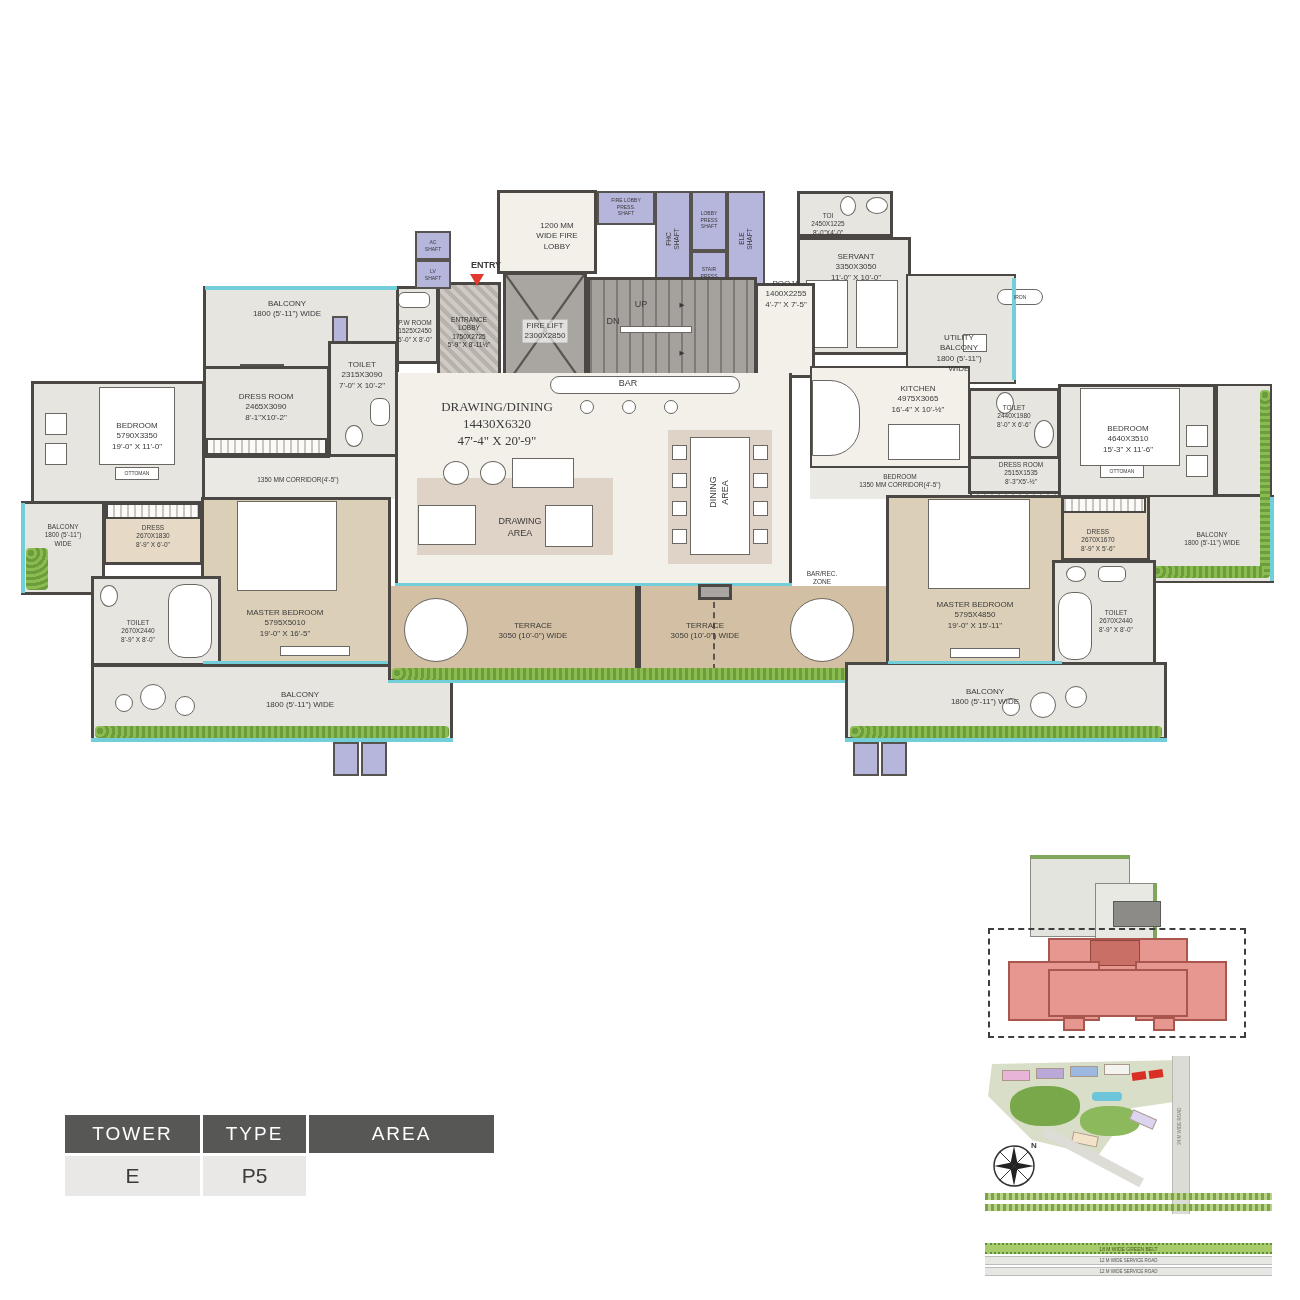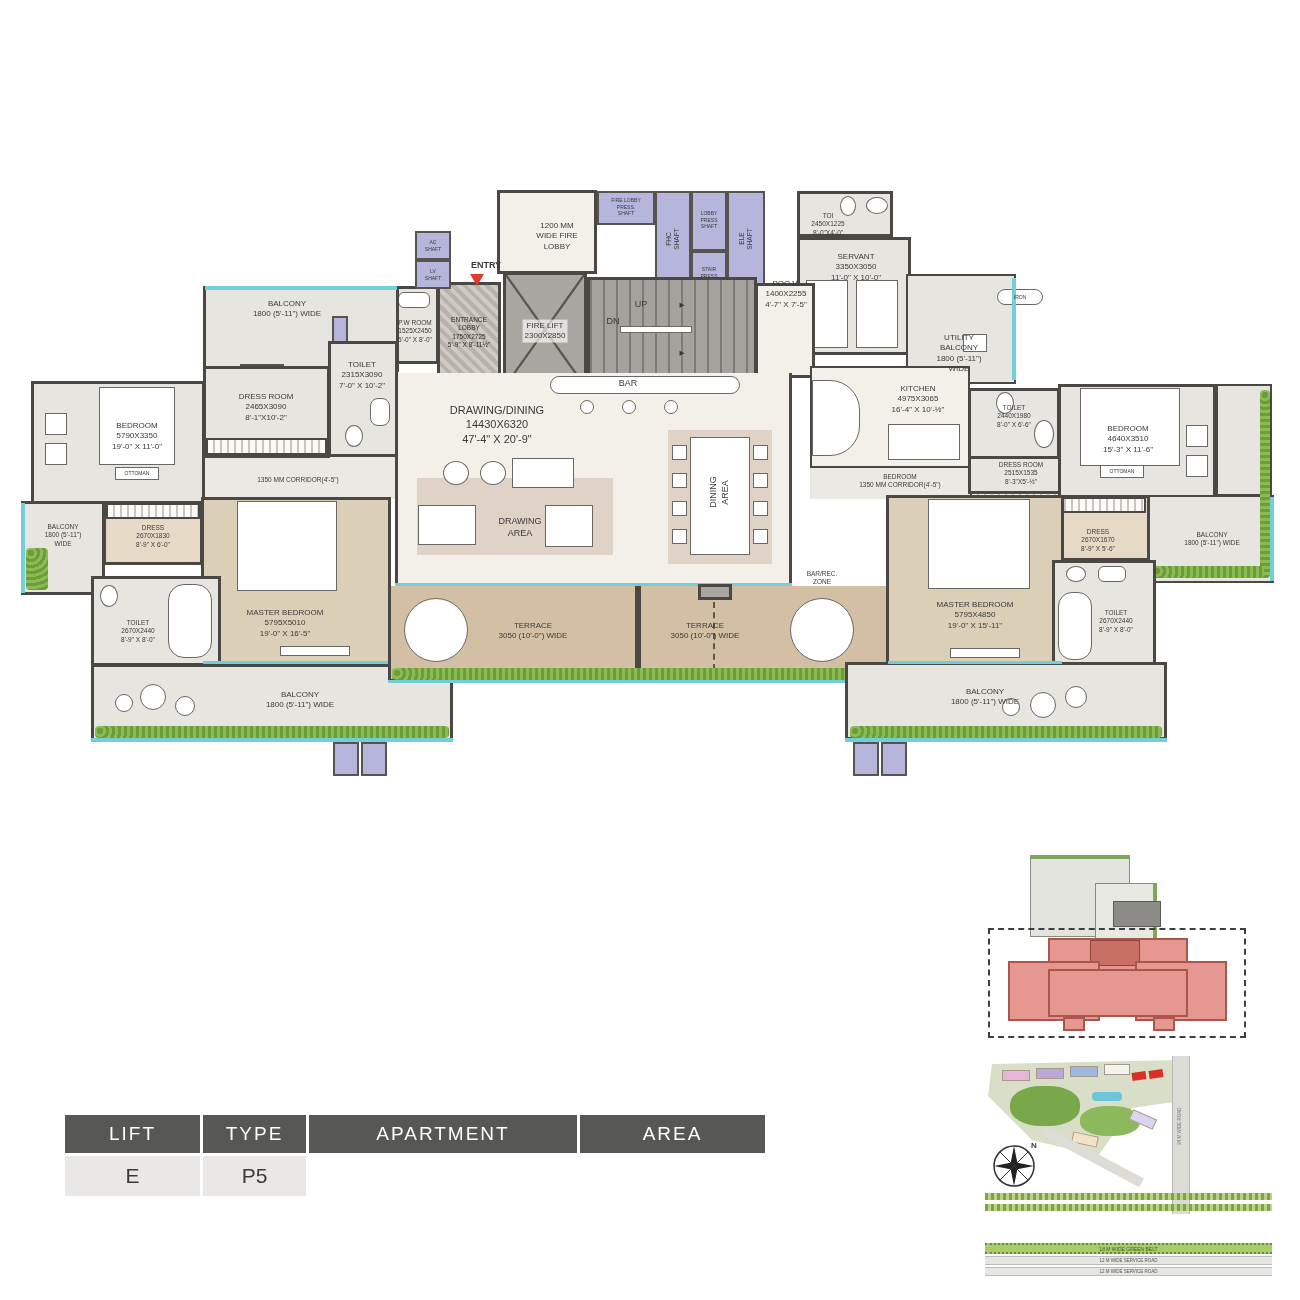--- a/index.html
+++ b/index.html
@@ -20,21 +20,21 @@
   .plants{position:absolute;background:repeating-radial-gradient(circle at 5px 5px,#6d9c3c 0 3px,#8cbb52 3px 6px);border-radius:4px;}
   .hatch{position:absolute;box-sizing:border-box;background:repeating-linear-gradient(90deg,#fbfaf8 0 5px,#c9c5bf 5px 7px);border:2px solid #4b4744;}
   .stairs{background:repeating-linear-gradient(90deg,#7e7a76 0 2px,#a5a29e 2px 13px);}
   .pattern{background:
      repeating-linear-gradient(45deg,#b7b2ac 0 4px,#cfcac3 4px 8px);}
   .furn{position:absolute;box-sizing:border-box;background:#fff;border:1.5px solid #6b6762;}
   .round{border-radius:50%;}
   .rug{position:absolute;background:#d9cbbd;opacity:.8;}
   .lbl{position:absolute;transform:translate(-50%,-50%);font-size:9px;line-height:1.3;color:#3a3a3a;
        text-align:center;white-space:pre-line;pointer-events:none;z-index:30;}
-  .big{font-size:11px;}
+  .big{font-size:13px;font-family:Liberation Serif, serif;}
   .md{font-size:8px;}
   .sm{font-size:6.5px;}
   .xs{font-size:5px;}
   .vert{writing-mode:vertical-rl;transform:translate(-50%,-50%) rotate(180deg);}
   .arrow-down{position:absolute;width:0;height:0;border-left:7px solid transparent;border-right:7px solid transparent;border-top:12px solid #e0392e;z-index:31;}
   
   .tblock{position:absolute;left:65px;top:1115px;width:700px;}
   .trow{display:flex;gap:3px;margin-bottom:3px;}
   .th{background:#575756;color:#fff;height:38px;display:flex;align-items:center;justify-content:center;
       font-size:19px;letter-spacing:2px;}
@@ -308,23 +308,22 @@
 5795X4850
 19'-0" X 15'-11"</div>
   <div class="lbl sm" style="left:1116px;top:622px;">TOILET
 2670X2440
 8'-9" X 8'-0"</div>
   <div class="lbl md" style="left:985px;top:697px;">BALCONY
 1800 (5'-11") WIDE</div>
 
   <div class="tblock">
     <div class="trow">
-      <div class="th c1">LIFT</div>
+      <div class="th c1">TOWER</div>
       <div class="th c2">TYPE</div>
-      <div class="th c3">APARTMENT</div>
       <div class="th c4">AREA</div>
     </div>
     <div class="trow">
       <div class="td c1">E</div>
       <div class="td c2">P5</div>
     </div>
   </div>
 
   <div style="position:absolute;left:985px;top:845px;width:270px;height:218px;">
     <div class="kp" style="position:absolute;left:45px;top:10px;width:100px;height:82px;background:#e3e4dd;border:1px solid #8a8a84;border-top:4px solid #7fa65a;"></div>

